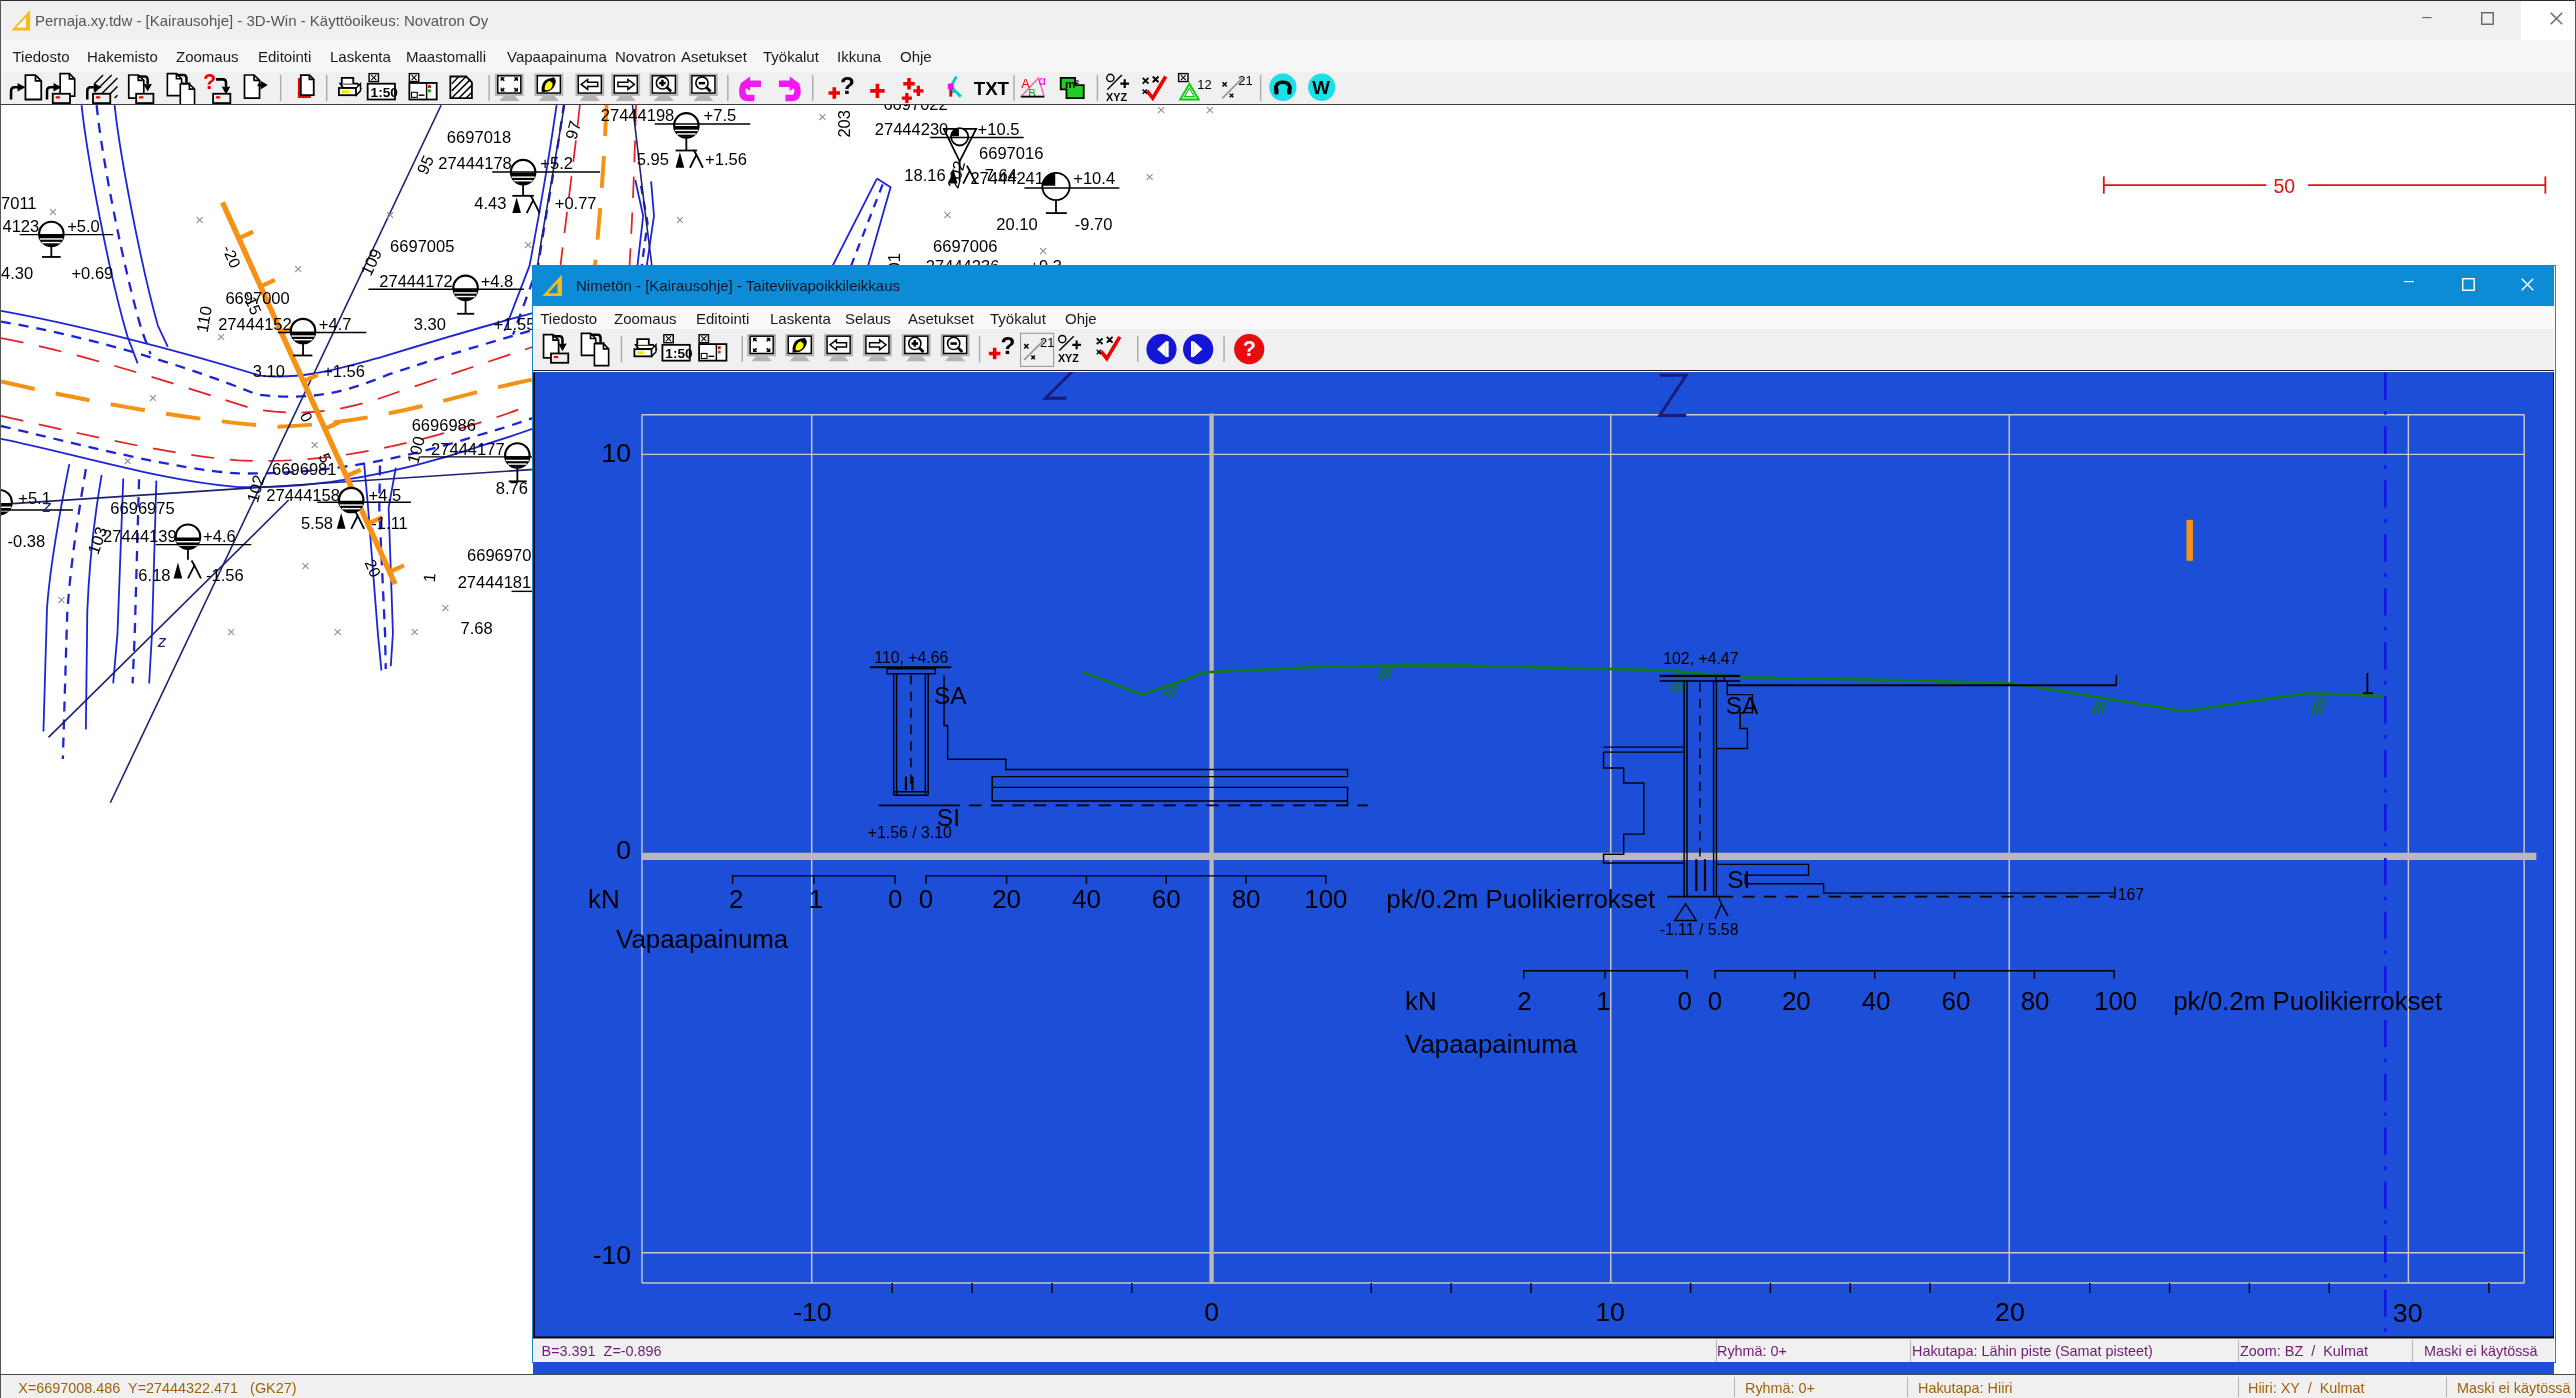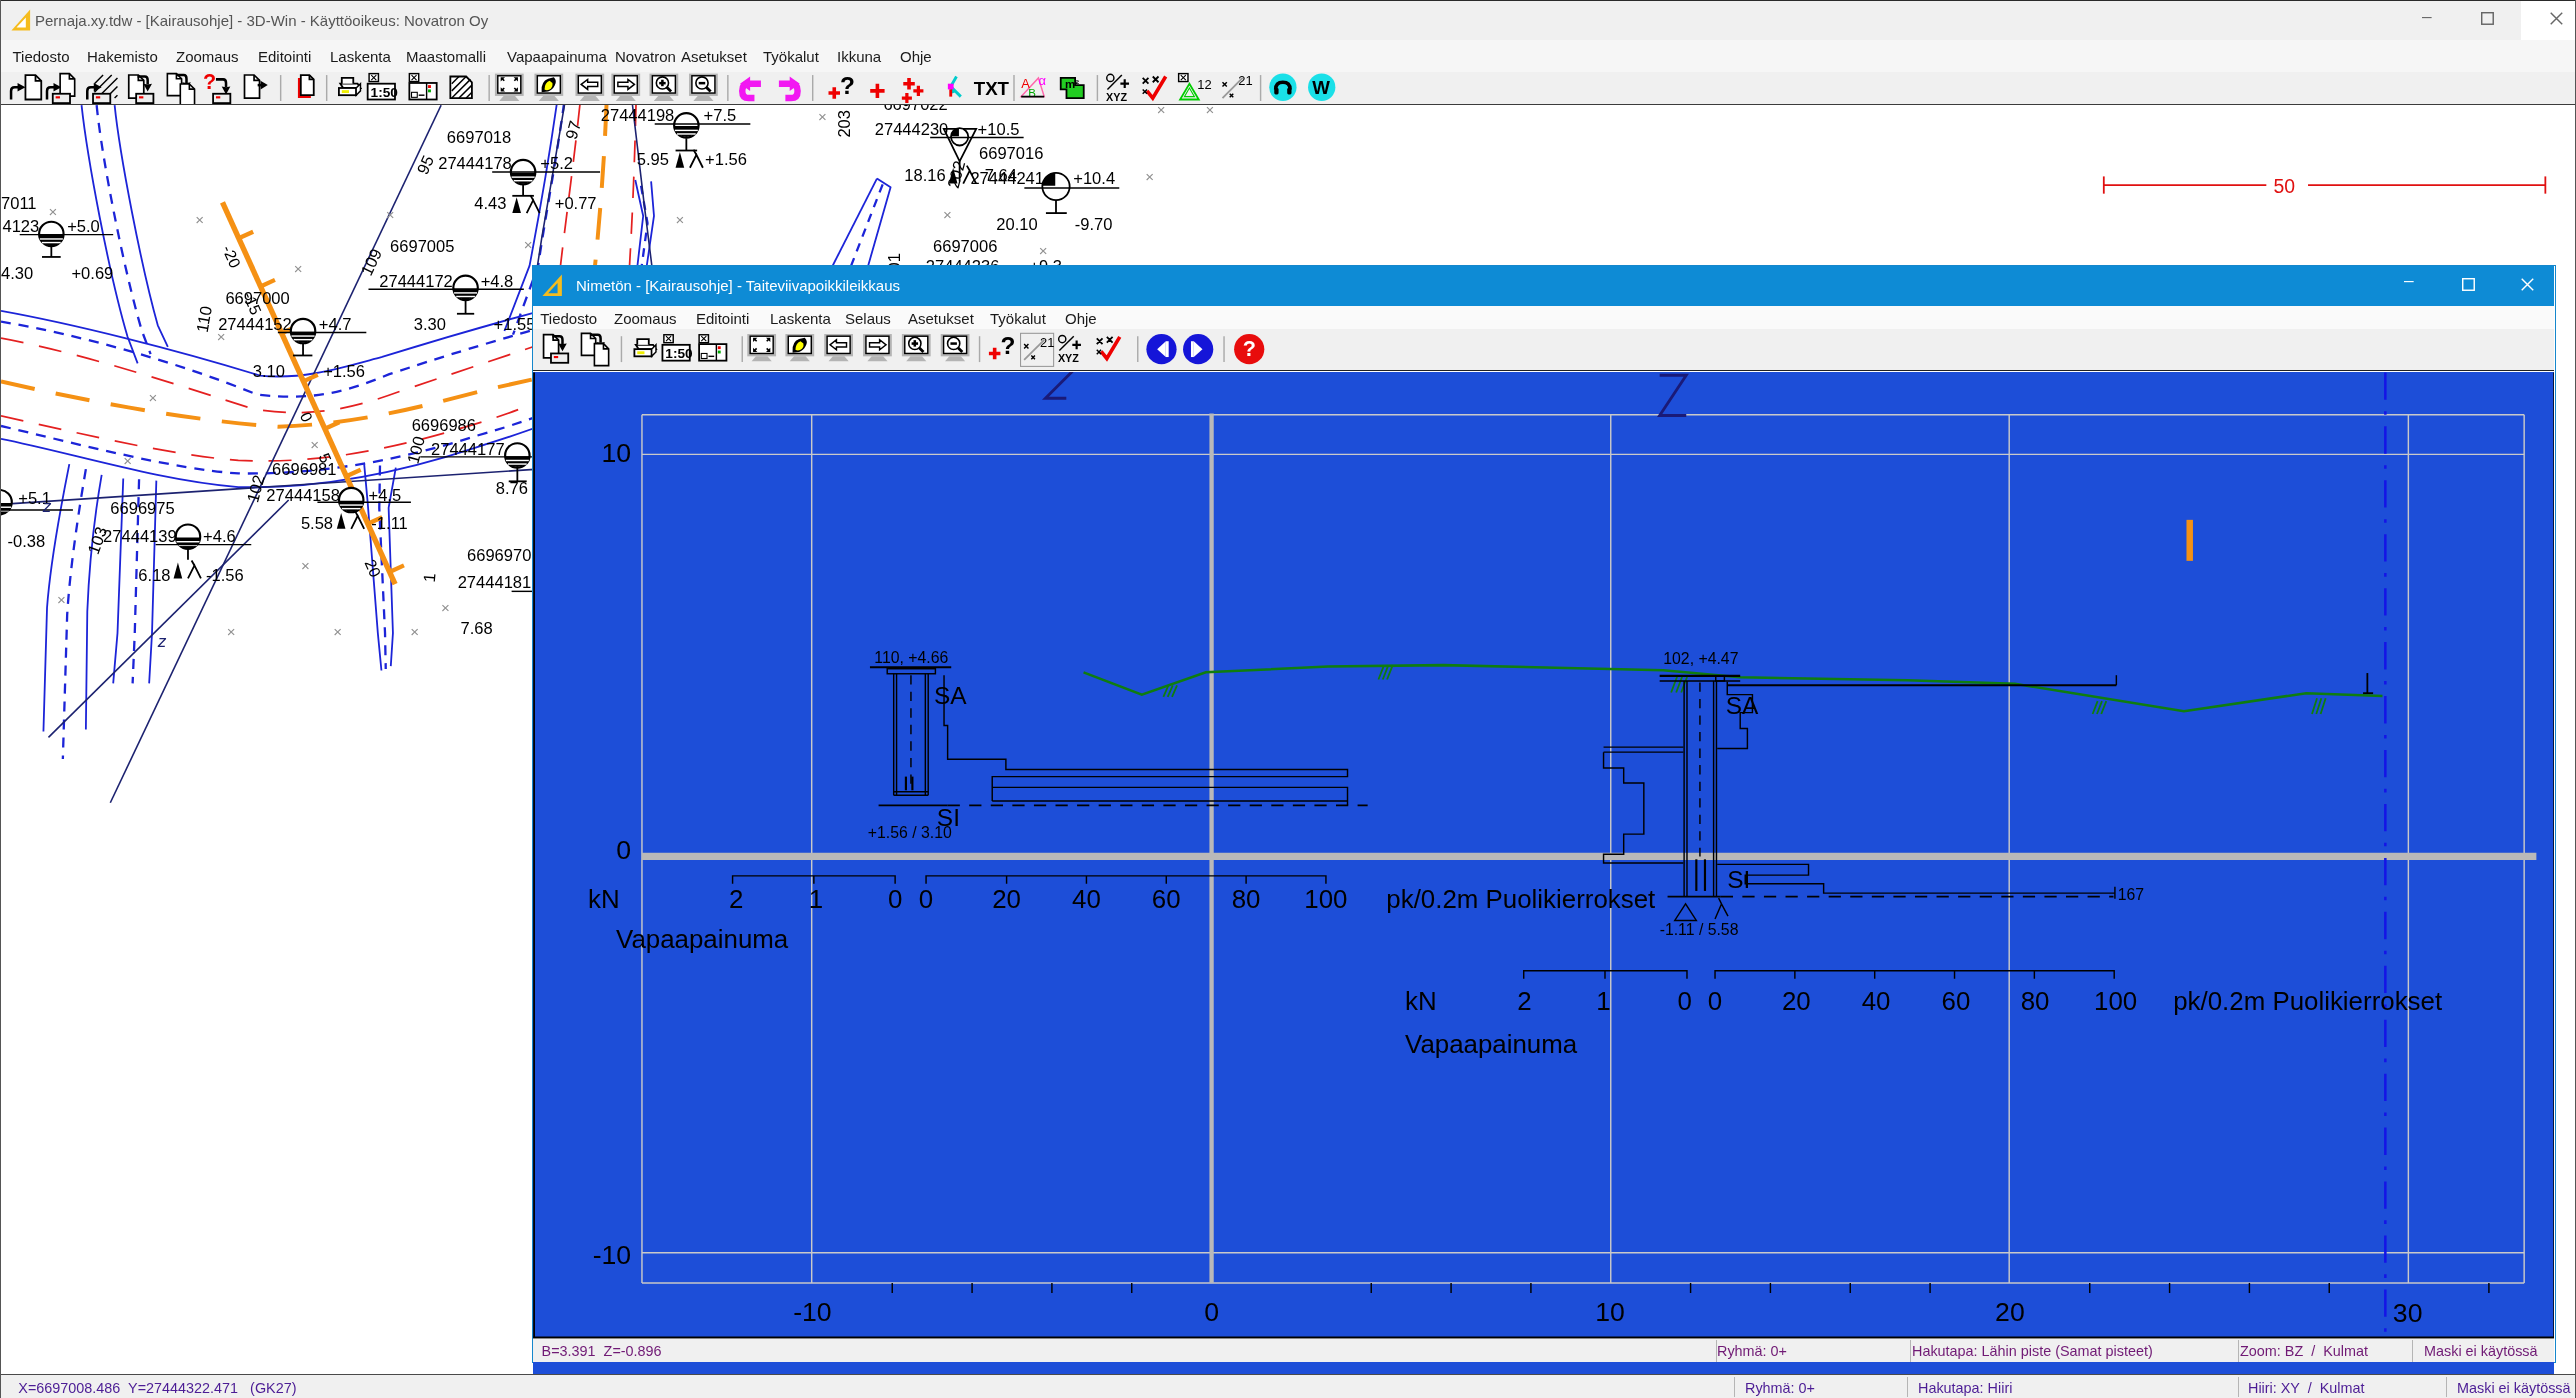--- a/index.html
+++ b/index.html
@@ -4,30 +4,30 @@
 #root{position:relative;width:2576px;height:1398px;background:#fff;font-family:"Liberation Sans",sans-serif;overflow:hidden;border-left:1.4px solid #555;border-right:1.4px solid #555;box-sizing:border-box}
 .abs{position:absolute}
 #titlebar{left:0;top:0;width:2520px;height:40px;background:#f0f0f0}
 #titletxt{left:34px;top:11.5px;font-size:15px;color:#555}
 #menubar{left:0;top:40px;width:2576px;height:32px;background:#f6f6f6}
 .mi{position:absolute;top:8px;font-size:15px;color:#1a1a1a}
 #toolbar{left:0;top:72px;width:2576px;height:32px;background:#f0f0f0;border-bottom:1.4px solid #3c3c3c;box-sizing:content-box}
 #mapwrap{left:0;top:105px;width:2576px;height:1269px;background:#fff}
 #childwin{left:531px;top:265px;width:2024px;height:1098px;background:#fff;border:1.4px solid #1587cc;box-sizing:border-box}
 #ctitle{left:0;top:0;width:2021px;height:40px;background:#0e8bd5}
-#ctitletxt{left:43px;top:10.8px;font-size:15px;color:#ffffff}
+#ctitletxt{left:43px;top:10.8px;font-size:15px;color:#0f172a}
 #cmenu{left:0;top:40px;width:2021px;height:24px;background:#fafafa}
 .cmi{position:absolute;top:4.3px;font-size:15px;color:#1a1a1a}
 #ctoolbar{left:0;top:63px;width:2021px;height:42px;background:#f0f0f0;border-bottom:1.4px solid #222;box-sizing:border-box}
 #ccanvas{left:0;top:106px;width:2021px;height:1228px;background:#1d4ed8}
 #cstatus{left:0;top:1072px;width:2021px;height:23px;background:#f0f0f0;border-top:0.7px solid #888}
 .csf{position:absolute;top:4.3px;font-size:14.4px;color:#701a75;white-space:pre}
 .csep{position:absolute;top:1.4px;height:21.6px;width:1.4px;background:#b5b5b5}
 #mstatus{left:0;top:1374px;width:2576px;height:24.5px;background:#f0f0f0;border-top:1.4px solid #4a4a4a;box-sizing:content-box}
-.msf{position:absolute;top:5px;font-size:14.4px;color:#4c1d95;white-space:pre}
+.msf{position:absolute;top:5px;font-size:14.4px;color:#a16207;white-space:pre}
 .msep{position:absolute;top:2.2px;height:20px;width:1.4px;background:#b5b5b5}
 .wbtn{position:absolute;color:#666;font-size:17.3px}
 svg text{font-family:"Liberation Sans",sans-serif}
 </style></head><body>
 <div id="root">
   <div class="abs" id="titlebar">
     <svg class="abs" style="left:9.3px;top:8px" width="21.6" height="24" viewBox="0 0 30 33">
         <path d="M2,31 L28,31 L28,2 Z" fill="#f5bc1e"></path>
         <path d="M9,27 L22,27 L22,13 Z" fill="#fff"></path>
       </svg>

